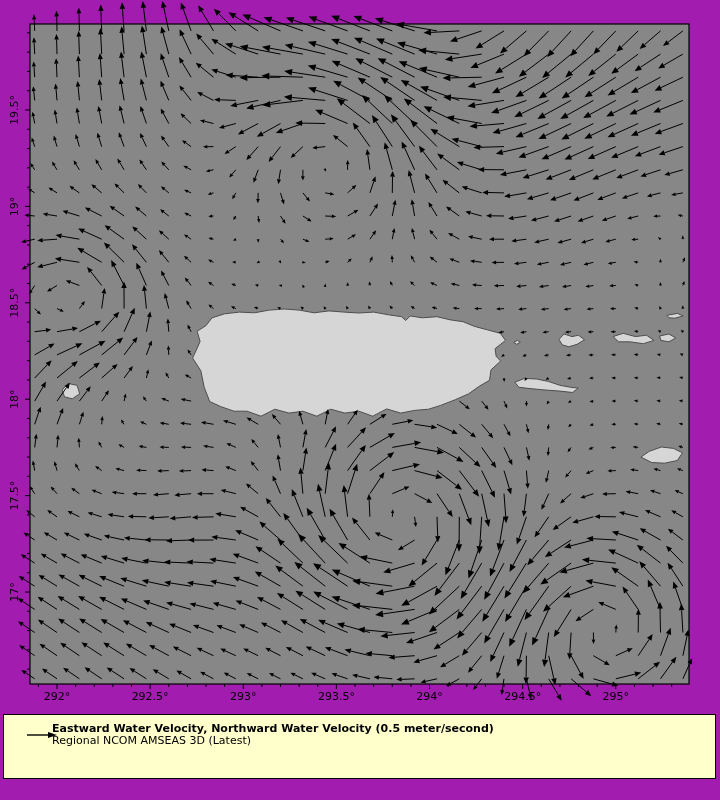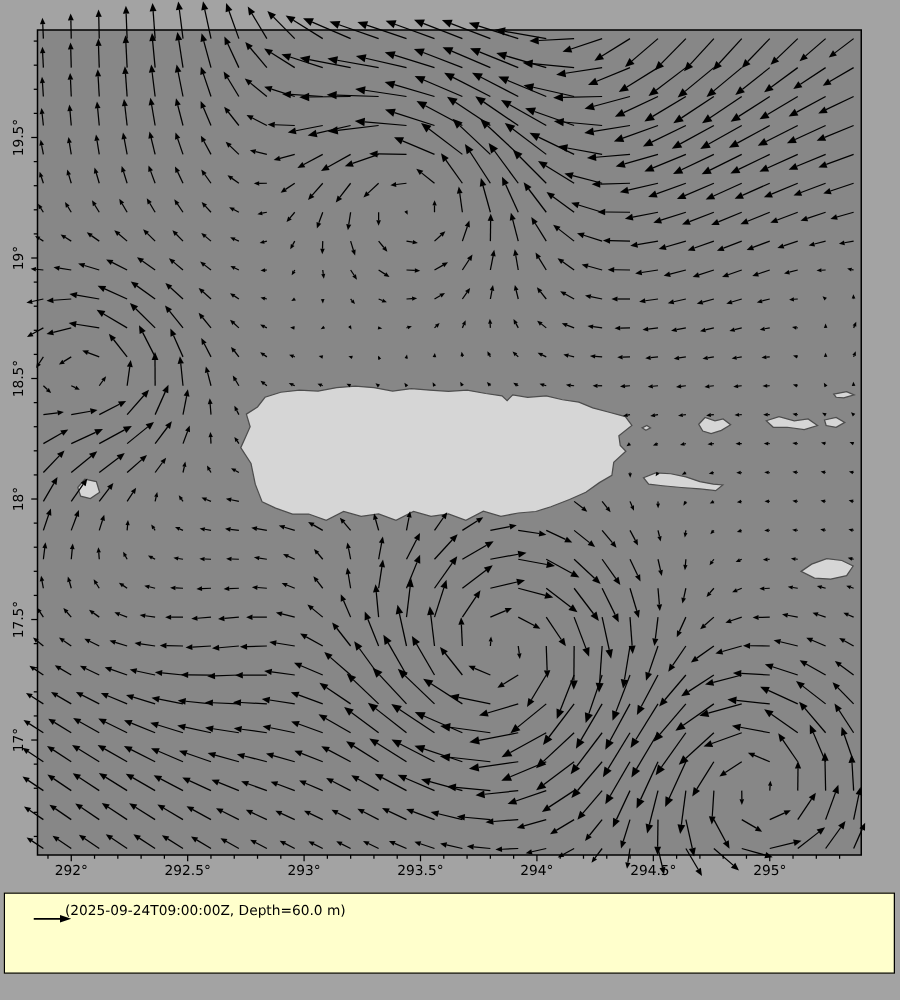--- a/index.html
+++ b/index.html
@@ -1,16 +1,16 @@
 <!DOCTYPE html>
 <html><head>
 <meta charset="utf-8">
 <style>
   html,body{margin:0;padding:0;background:#ffffff;}
-  .page{position:relative;width:720px;height:800px;background:#a3a3a3;overflow:hidden;
+  .page{position:relative;width:720px;height:800px;background:#a21caf;overflow:hidden;
         font-family:"DejaVu Sans","Liberation Sans",sans-serif;}
   #map-svg{position:absolute;left:0;top:0;}
   .legend{position:absolute;left:3px;top:714px;width:713px;height:65px;
           background:#ffffcc;border:1px solid #000;box-sizing:border-box;}
   .legend-arrow{position:absolute;left:22px;top:15px;}
   .legend-text{position:absolute;left:48px;top:8px;font-size:11px;line-height:12px;color:#000;}
   .legend-title{font-weight:bold;}
 </style>
 </head>
 <body>
@@ -3393,16 +3393,17 @@
         <text transform="translate(18,109.99474145486441) rotate(-90)" text-anchor="middle" font-size="11" fill="#000" stroke="none" font-family="&quot;DejaVu Sans&quot;,&quot;Liberation Sans&quot;,sans-serif">19.5°</text>
       </g>
     </svg>
 
   <div class="legend">
     <svg class="legend-arrow" width="32" height="10">
       <line x1="1" y1="5" x2="24" y2="5" stroke="#000" stroke-width="1.4"></line>
       <polygon points="31,5 22,2 22,8" fill="#000"></polygon>
     </svg>
     <div class="legend-text">
-      <div>(2025-09-24T09:00:00Z, Depth=60.0 m)</div>
+      <div class="legend-title">Eastward Water Velocity, Northward Water Velocity (0.5 meter/second)</div>
+      <div>Regional NCOM AMSEAS 3D (Latest)</div>
     </div>
   </div>
 </div>
 
 </body></html>

